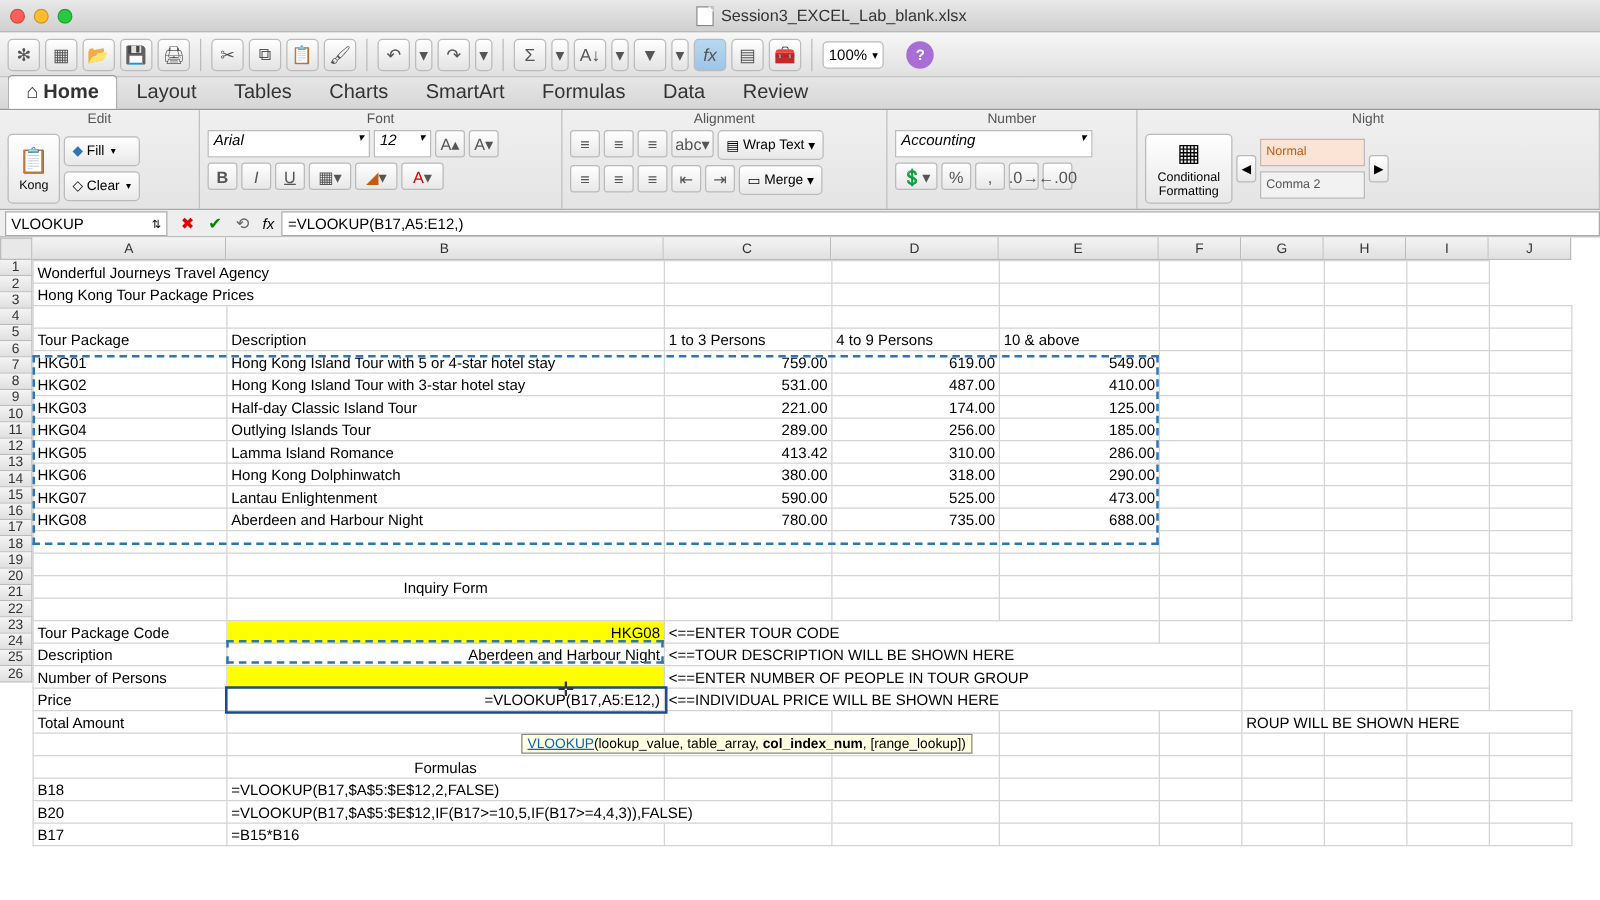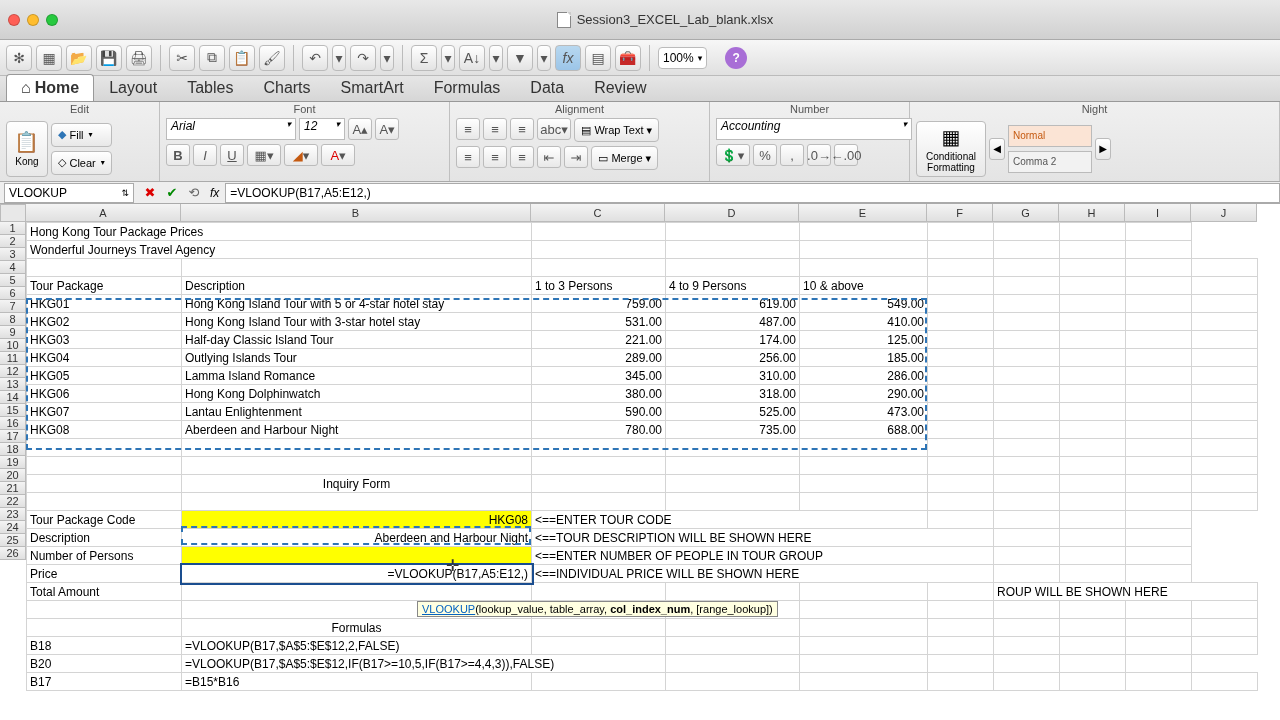--- a/index.html
+++ b/index.html
@@ -1,19 +1,19 @@
 <!DOCTYPE html>
 <html><head>
 <meta charset="utf-8">
 <style>
 * { margin: 0; padding: 0; box-sizing: border-box; font-family: "Lucida Grande", Arial, sans-serif; }
 body { background: #e8e8e8; font-size: 12px; overflow: hidden; }
 
 
-.titlebar { height: 40px; background: linear-gradient(#e8e8e8,#d0d0d0); display: flex; align-items: center; padding: 0 8px; border-bottom: 1px solid #aaa; }
+.titlebar { height: 26px; background: linear-gradient(#e8e8e8,#d0d0d0); display: flex; align-items: center; padding: 0 8px; border-bottom: 1px solid #aaa; }
 .traffic { display: flex; gap: 7px; }
 .tl { width: 12px; height: 12px; border-radius: 50%; border: 1px solid rgba(0,0,0,.2); }
 .tl.r { background: #ff5f56; } .tl.y { background: #ffbd2e; } .tl.g { background: #27c93f; }
 .titlecenter { flex: 1; display: flex; justify-content: center; align-items: center; gap: 6px; color: #333; font-size: 13px; }
 .docicon { width: 14px; height: 16px; background: #fff; border: 1px solid #888; position: relative; }
 .docicon::after { content: ""; position: absolute; right: -1px; top: -1px; width: 0; height: 0; border-left: 4px solid #fff; border-top: 4px solid #ccc; }
 
 
 .toolbar1 { height: 36px; background: linear-gradient(#f7f7f7,#e0e0e0); border-bottom: 1px solid #bbb; display: flex; align-items: center; padding: 0 6px; gap: 4px; }
 .tbtn { width: 26px; height: 26px; border: 1px solid #bbb; background: linear-gradient(#fff,#e3e3e3); border-radius: 4px; display: flex; align-items: center; justify-content: center; font-size: 14px; color: #555; }
@@ -212,21 +212,21 @@
         <div class="iconbtn">≡</div>
         <div class="iconbtn">⇤</div>
         <div class="iconbtn">⇥</div>
         <div class="smbtn">▭ <span>Merge</span> ▾</div>
       </div>
     </div>
   </div>
   <div class="group" style="width:200px">
     <div class="group-label">Number</div>
     <div class="group-body" style="flex-direction:column;align-items:stretch;gap:4px">
-      <div class="dropdown" style="width:196px">
+      <div class="dropdown" style="width:158px">
           <span>Accounting</span>
           <span class="dd">▾</span>
         </div>
       <div style="display:flex;gap:3px">
         <div class="iconbtn wdd">💲▾</div>
         <div class="iconbtn">%</div>
         <div class="iconbtn">,</div>
         <div class="iconbtn">.0→</div>
         <div class="iconbtn">←.00</div>
       </div>
@@ -314,31 +314,31 @@
           <col class="cD">
           <col class="cE">
           <col class="cF">
           <col class="cG">
           <col class="cH">
           <col class="cI">
           <col class="cJ">
         </colgroup>
       <tbody>
           <tr>
+            <td colspan="2">Wonderful Journeys Travel Agency</td>
+            <td></td>
+            <td></td>
+            <td></td>
+            <td></td>
+            <td></td>
+            <td></td>
+            <td></td>
+          </tr>
+      <tr>
             <td colspan="2">Hong Kong Tour Package Prices</td>
-            <td></td>
-            <td></td>
-            <td></td>
-            <td></td>
-            <td></td>
-            <td></td>
-            <td></td>
-          </tr>
-      <tr>
-            <td colspan="2">Wonderful Journeys Travel Agency</td>
             <td></td>
             <td></td>
             <td></td>
             <td></td>
             <td></td>
             <td></td>
             <td></td>
           </tr>
       <tr>
             <td></td>
@@ -408,21 +408,21 @@
             <td class="num">185.00</td>
             <td></td>
             <td></td>
             <td></td>
             <td></td>
             <td></td>
           </tr>
       <tr>
             <td>HKG05</td>
             <td>Lamma Island Romance</td>
-            <td class="num">345.00</td>
+            <td class="num">413.42</td>
             <td class="num">310.00</td>
             <td class="num">286.00</td>
             <td></td>
             <td></td>
             <td></td>
             <td></td>
             <td></td>
           </tr>
       <tr>
             <td>HKG06</td>

